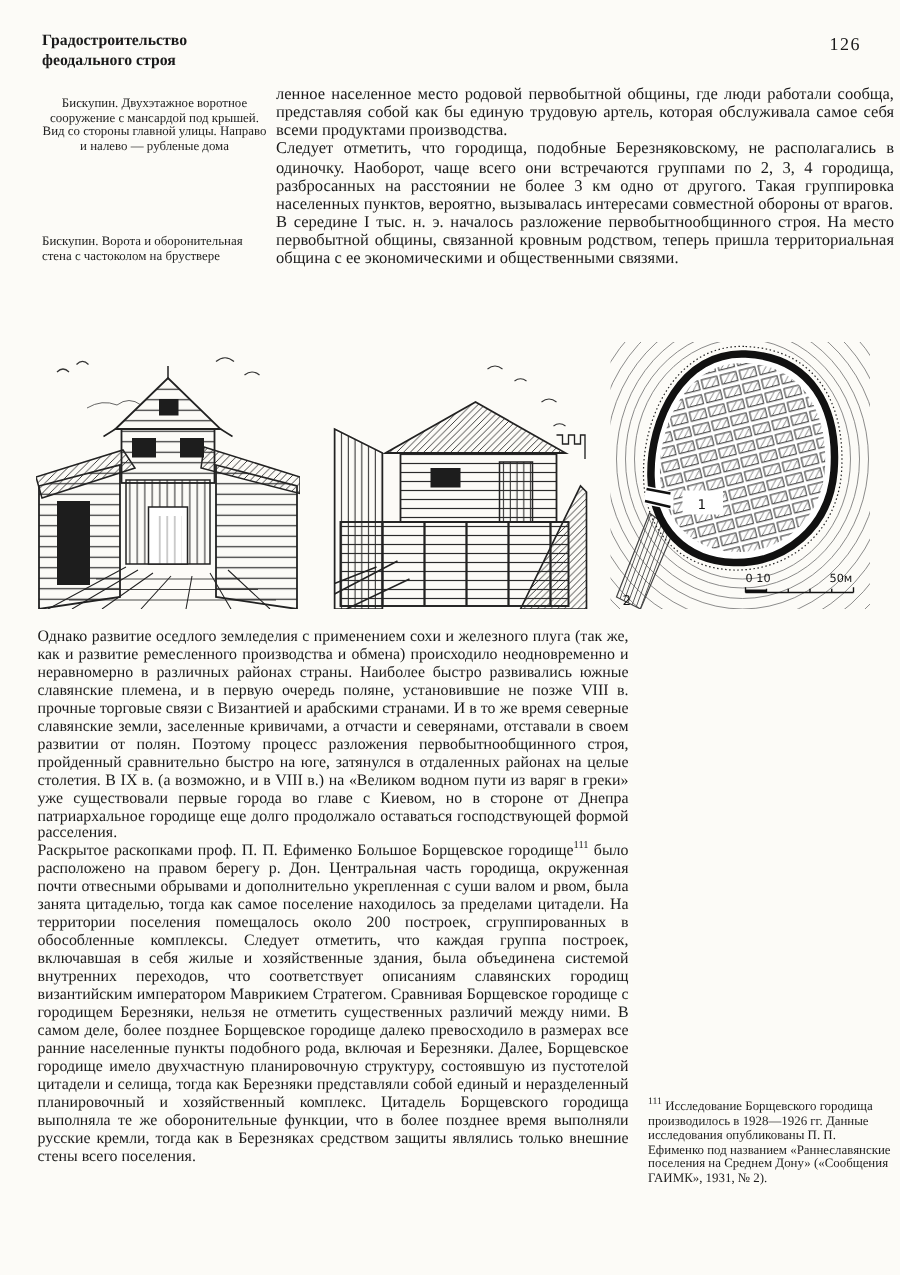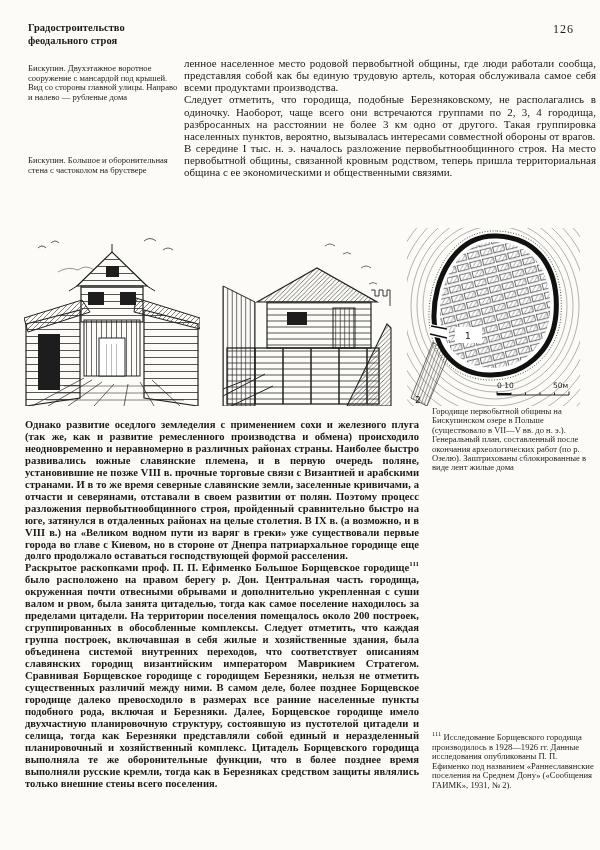--- a/index.html
+++ b/index.html
@@ -12,35 +12,35 @@
     position:absolute; left:28px; top:22px; width:132px;
     font-weight:bold; font-size:10.5px; line-height:12.5px;
   }
   .page-number{
     position:absolute; right:26px; top:22px; font-size:12px; letter-spacing:1px;
   }
   .margin-caption{
     position:absolute; left:28px; width:150px;
     font-size:8.6px; line-height:9.6px; color:#222;
   }
-  .caption-1{top:64px;}
+  .caption-1{top:64px;text-align:center;}
   .caption-2{top:156px;}
   .intro-text{
     position:absolute; left:184px; top:57px; width:412px;
     font-size:11px; line-height:12.15px; text-align:justify;
   }
   .intro-text p{margin:0;}
   .fig{position:absolute; top:228px; margin:0; padding:0;}
   .fig svg{display:block;}
   .fig-a{left:24px; width:176px; height:178px;}
   .fig-b{left:221px; width:171px; height:178px;}
   .fig-c{left:407px; width:173px; height:178px;}
   .body-text{
     position:absolute; left:25px; top:419px; width:394px;
-    font-size:10.6px; line-height:11.95px; text-align:justify;font-weight:bold;
+    font-size:10.6px; line-height:11.95px; text-align:justify;
   }
   .body-text p{margin:0;}
   .fn-ref{font-size:7px; line-height:0;}
   .map-caption{
     position:absolute; left:432px; top:407px; width:160px;
     font-size:8.6px; line-height:9.4px; color:#1d1d1d;
   }
   .map-caption .legend-item{font-style:italic; margin-top:0;}
   .footnote{
     position:absolute; left:432px; top:733px; width:163px;
@@ -51,21 +51,21 @@
 </style>
 </head>
 <body>
 
 <div class="page">
 
   <div class="running-head">Градостроительство феодального строя</div>
   <div class="page-number">126</div>
 
   <div class="margin-caption caption-1">Бискупин. Двухэтажное воротное сооружение с мансардой под крышей. Вид со стороны главной улицы. Направо и налево — рубленые дома</div>
-  <div class="margin-caption caption-2">Бискупин. Большое и оборонительная стена с частоколом на бруствере</div>
+  <div class="margin-caption caption-2">Бискупин. Ворота и оборонительная стена с частоколом на бруствере</div>
 
   <div class="intro-text">
     <p>ленное населенное место родовой первобытной общины, где люди работали сообща, представляя собой как бы единую трудовую артель, которая обслуживала самое себя всеми продуктами производства.</p>
     <p>Следует отметить, что городища, подобные Березняковскому, не располагались в одиночку. Наоборот, чаще всего они встречаются группами по 2, 3, 4 городища, разбросанных на расстоянии не более 3 км одно от другого. Такая группировка населенных пунктов, вероятно, вызывалась интересами совместной обороны от врагов.</p>
     <p>В середине I тыс. н. э. началось разложение первобытнообщинного строя. На место первобытной общины, связанной кровным родством, теперь пришла территориальная община с ее экономическими и общественными связями.</p>
   </div>
 
   <figure class="fig fig-a">
     <svg width="176" height="178" viewBox="0 0 176 178">
       <defs>
@@ -201,20 +201,19 @@
       </g>
     </svg>
   </figure>
 
   <div class="body-text">
     <p>Однако развитие оседлого земледелия с применением сохи и железного плуга (так же, как и развитие ремесленного производства и обмена) происходило неодновременно и неравномерно в различных районах страны. Наиболее быстро развивались южные славянские племена, и в первую очередь поляне, установившие не позже VIII в. прочные торговые связи с Византией и арабскими странами. И в то же время северные славянские земли, заселенные кривичами, а отчасти и северянами, отставали в своем развитии от полян. Поэтому процесс разложения первобытнообщинного строя, пройденный сравнительно быстро на юге, затянулся в отдаленных районах на целые столетия. В IX в. (а возможно, и в VIII в.) на «Великом водном пути из варяг в греки» уже существовали первые города во главе с Киевом, но в стороне от Днепра патриархальное городище еще долго продолжало оставаться господствующей формой расселения.</p>
     <p><span>Раскрытое раскопками проф. П. П. Ефименко Большое Борщевское городище</span><sup class="fn-ref">111</sup><span> было расположено на правом берегу р. Дон. Центральная часть городища, окруженная почти отвесными обрывами и дополнительно укрепленная с суши валом и рвом, была занята цитаделью, тогда как самое поселение находилось за пределами цитадели. На территории поселения помещалось около 200 построек, сгруппированных в обособленные комплексы. Следует отметить, что каждая группа построек, включавшая в себя жилые и хозяйственные здания, была объединена системой внутренних переходов, что соответствует описаниям славянских городищ византийским императором Маврикием Стратегом. Сравнивая Борщевское городище с городищем Березняки, нельзя не отметить существенных различий между ними. В самом деле, более позднее Борщевское городище далеко превосходило в размерах все ранние населенные пункты подобного рода, включая и Березняки. Далее, Борщевское городище имело двухчастную планировочную структуру, состоявшую из пустотелой цитадели и селища, тогда как Березняки представляли собой единый и неразделенный планировочный и хозяйственный комплекс. Цитадель Борщевского городища выполняла те же оборонительные функции, что в более позднее время выполняли русские кремли, тогда как в Березняках средством защиты являлись только внешние стены всего поселения.</span></p>
   </div>
 
   <div class="map-caption">
-    <div>Городище первобытной общины на Бискупинском озере в Польше (существовало в VII—V вв. до н. э.). Генеральный план, составленный после окончания археологических работ (по р. Озелю). Заштрихованы сблокированные в виде лент жилые дома</div>
   </div>
 
   <div class="footnote">
     <sup>111</sup> <span>Исследование Борщевского городища производилось в 1928—1926 гг. Данные исследования опубликованы П. П. Ефименко под названием «Раннеславянские поселения на Среднем Дону» («Сообщения ГАИМК», 1931, № 2).</span>
   </div>
 
 </div>
 
 </body></html>

